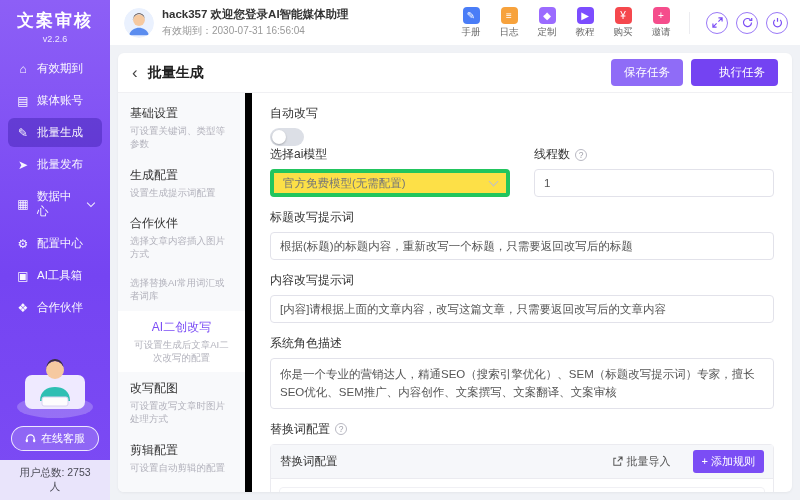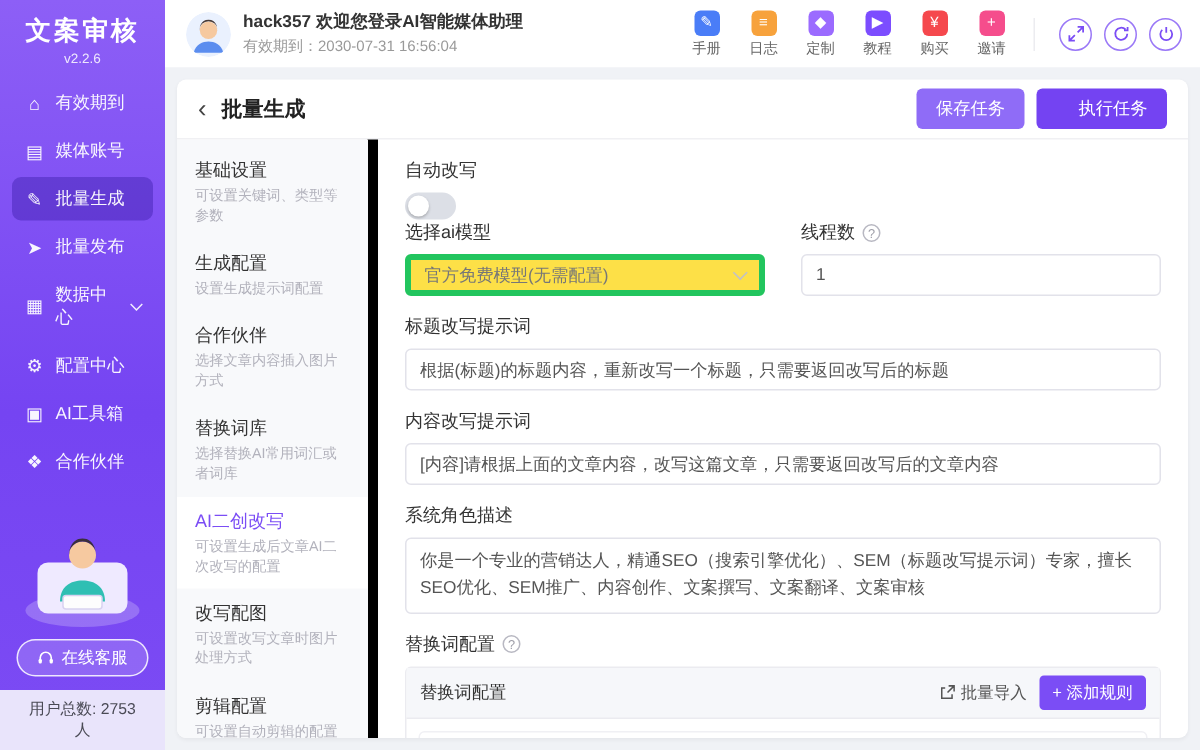--- a/index.html
+++ b/index.html
@@ -41,21 +41,21 @@
   .back { font-size:17px; color:#444; margin-right:10px; cursor:pointer; line-height:1; }
   .page-title { font-size:14px; font-weight:bold; color:#222; }
   .header-btns { margin-left:auto; display:flex; gap:8px; }
   .btn { font-size:11.5px; color:#fff; border:none; border-radius:4px; padding:6px 13px; cursor:pointer; }
   .btn-save { background:#8f6cf7; }
   .btn-run { background:#7443f2;padding-left:28px; }
 
   .card-body { flex:1; display:flex; min-height:0; }
   .submenu { width:134px; flex-shrink:0; background:#f8f9fb; border-right:7px solid #000000; padding:4px 0; overflow-y:auto; }
   .sub-item { padding:8px 12px; cursor:pointer; }
-  .sub-item.active { background:#fff; }
+  .sub-item.active { background:#fff;text-align:center; }
   .sub-title { font-size:12px; color:#333; margin-bottom:3px; }
   .sub-item.active .sub-title { color:#7b4df5; }
   .sub-desc { font-size:9.5px; color:#b2b2bc; line-height:1.35; }
 
   .form { flex:1; padding:12px 18px 14px; overflow-y:auto; min-width:0; }
   .form::-webkit-scrollbar { width:6px; }
   .form::-webkit-scrollbar-thumb { background:#ddd; border-radius:3px; }
   .flabel { font-size:12px; color:#333; margin:12px 0 6px; display:flex; align-items:center; gap:5px; }
   .flabel:first-child { margin-top:0; }
   .toggle { width:34px; height:18px; border-radius:9px; background:#dcdfe6; position:relative; cursor:pointer; }
@@ -64,21 +64,21 @@
   .col { flex:1; min-width:0; }
   .select { height:28px; border:4px solid #22c55e; border-radius:4px; display:flex; align-items:center; justify-content:space-between; padding:0 9px; font-size:11.5px; color:#777; cursor:pointer; background:#fde047; }
   .chev { width:7px; height:7px; border-right:1.4px solid #c0c0c8; border-bottom:1.4px solid #c0c0c8; transform:rotate(45deg); margin-top:-4px; flex-shrink:0; }
   .tinput { width:100%; height:28px; border:1px solid #e2e2ea; border-radius:4px; padding:0 9px; font-size:11.5px; color:#555; outline:none; background:#fff; }
   .textarea { border:1px solid #e2e2ea; border-radius:4px; padding:6px 9px; font-size:11.5px; color:#555; line-height:1.6; min-height:42px; cursor:text; }
   .info { display:inline-flex; width:12px; height:12px; border:1px solid #b8b8c2; border-radius:50%; color:#9e9ea8; font-size:8.5px; align-items:center; justify-content:center; flex-shrink:0; }
 
   .replace-box { border:1px solid #ebebf0; border-radius:4px; }
   .replace-head { display:flex; align-items:center; background:#f6f7fa; padding:5px 9px; border-bottom:1px solid #ebebf0; }
   .replace-title { font-size:11.5px; color:#333; }
-  .replace-actions { margin-left:auto; display:flex; align-items:center; gap:8px; }
+  .replace-actions { margin-left:auto; display:flex; align-items:center; gap:22px; }
   .import-btn { display:inline-flex; align-items:center; gap:4px; font-size:11px; color:#555; background:none; border:none; cursor:pointer; }
   .add-btn { font-size:11px; color:#fff; background:#7b4df5; border:none; border-radius:3px; padding:4px 9px; cursor:pointer; }
   .replace-body { padding:8px; }
   .replace-row { display:flex; align-items:center; gap:9px; border:1px solid #f0f0f4; border-radius:4px; padding:6px 8px; }
 </style>
 </head>
 <body>
 
 <div class="app">
 
@@ -226,21 +226,20 @@
             </div>
             <div class="sub-item">
               <div class="sub-title">生成配置</div>
               <div class="sub-desc">设置生成提示词配置</div>
             </div>
             <div class="sub-item">
               <div class="sub-title">合作伙伴</div>
               <div class="sub-desc">选择文章内容插入图片方式</div>
             </div>
             <div class="sub-item">
-              <div class="sub-title">替换词库</div>
               <div class="sub-desc">选择替换AI常用词汇或者词库</div>
             </div>
             <div class="sub-item active">
               <div class="sub-title">AI二创改写</div>
               <div class="sub-desc">可设置生成后文章AI二次改写的配置</div>
             </div>
             <div class="sub-item">
               <div class="sub-title">改写配图</div>
               <div class="sub-desc">可设置改写文章时图片处理方式</div>
             </div>

